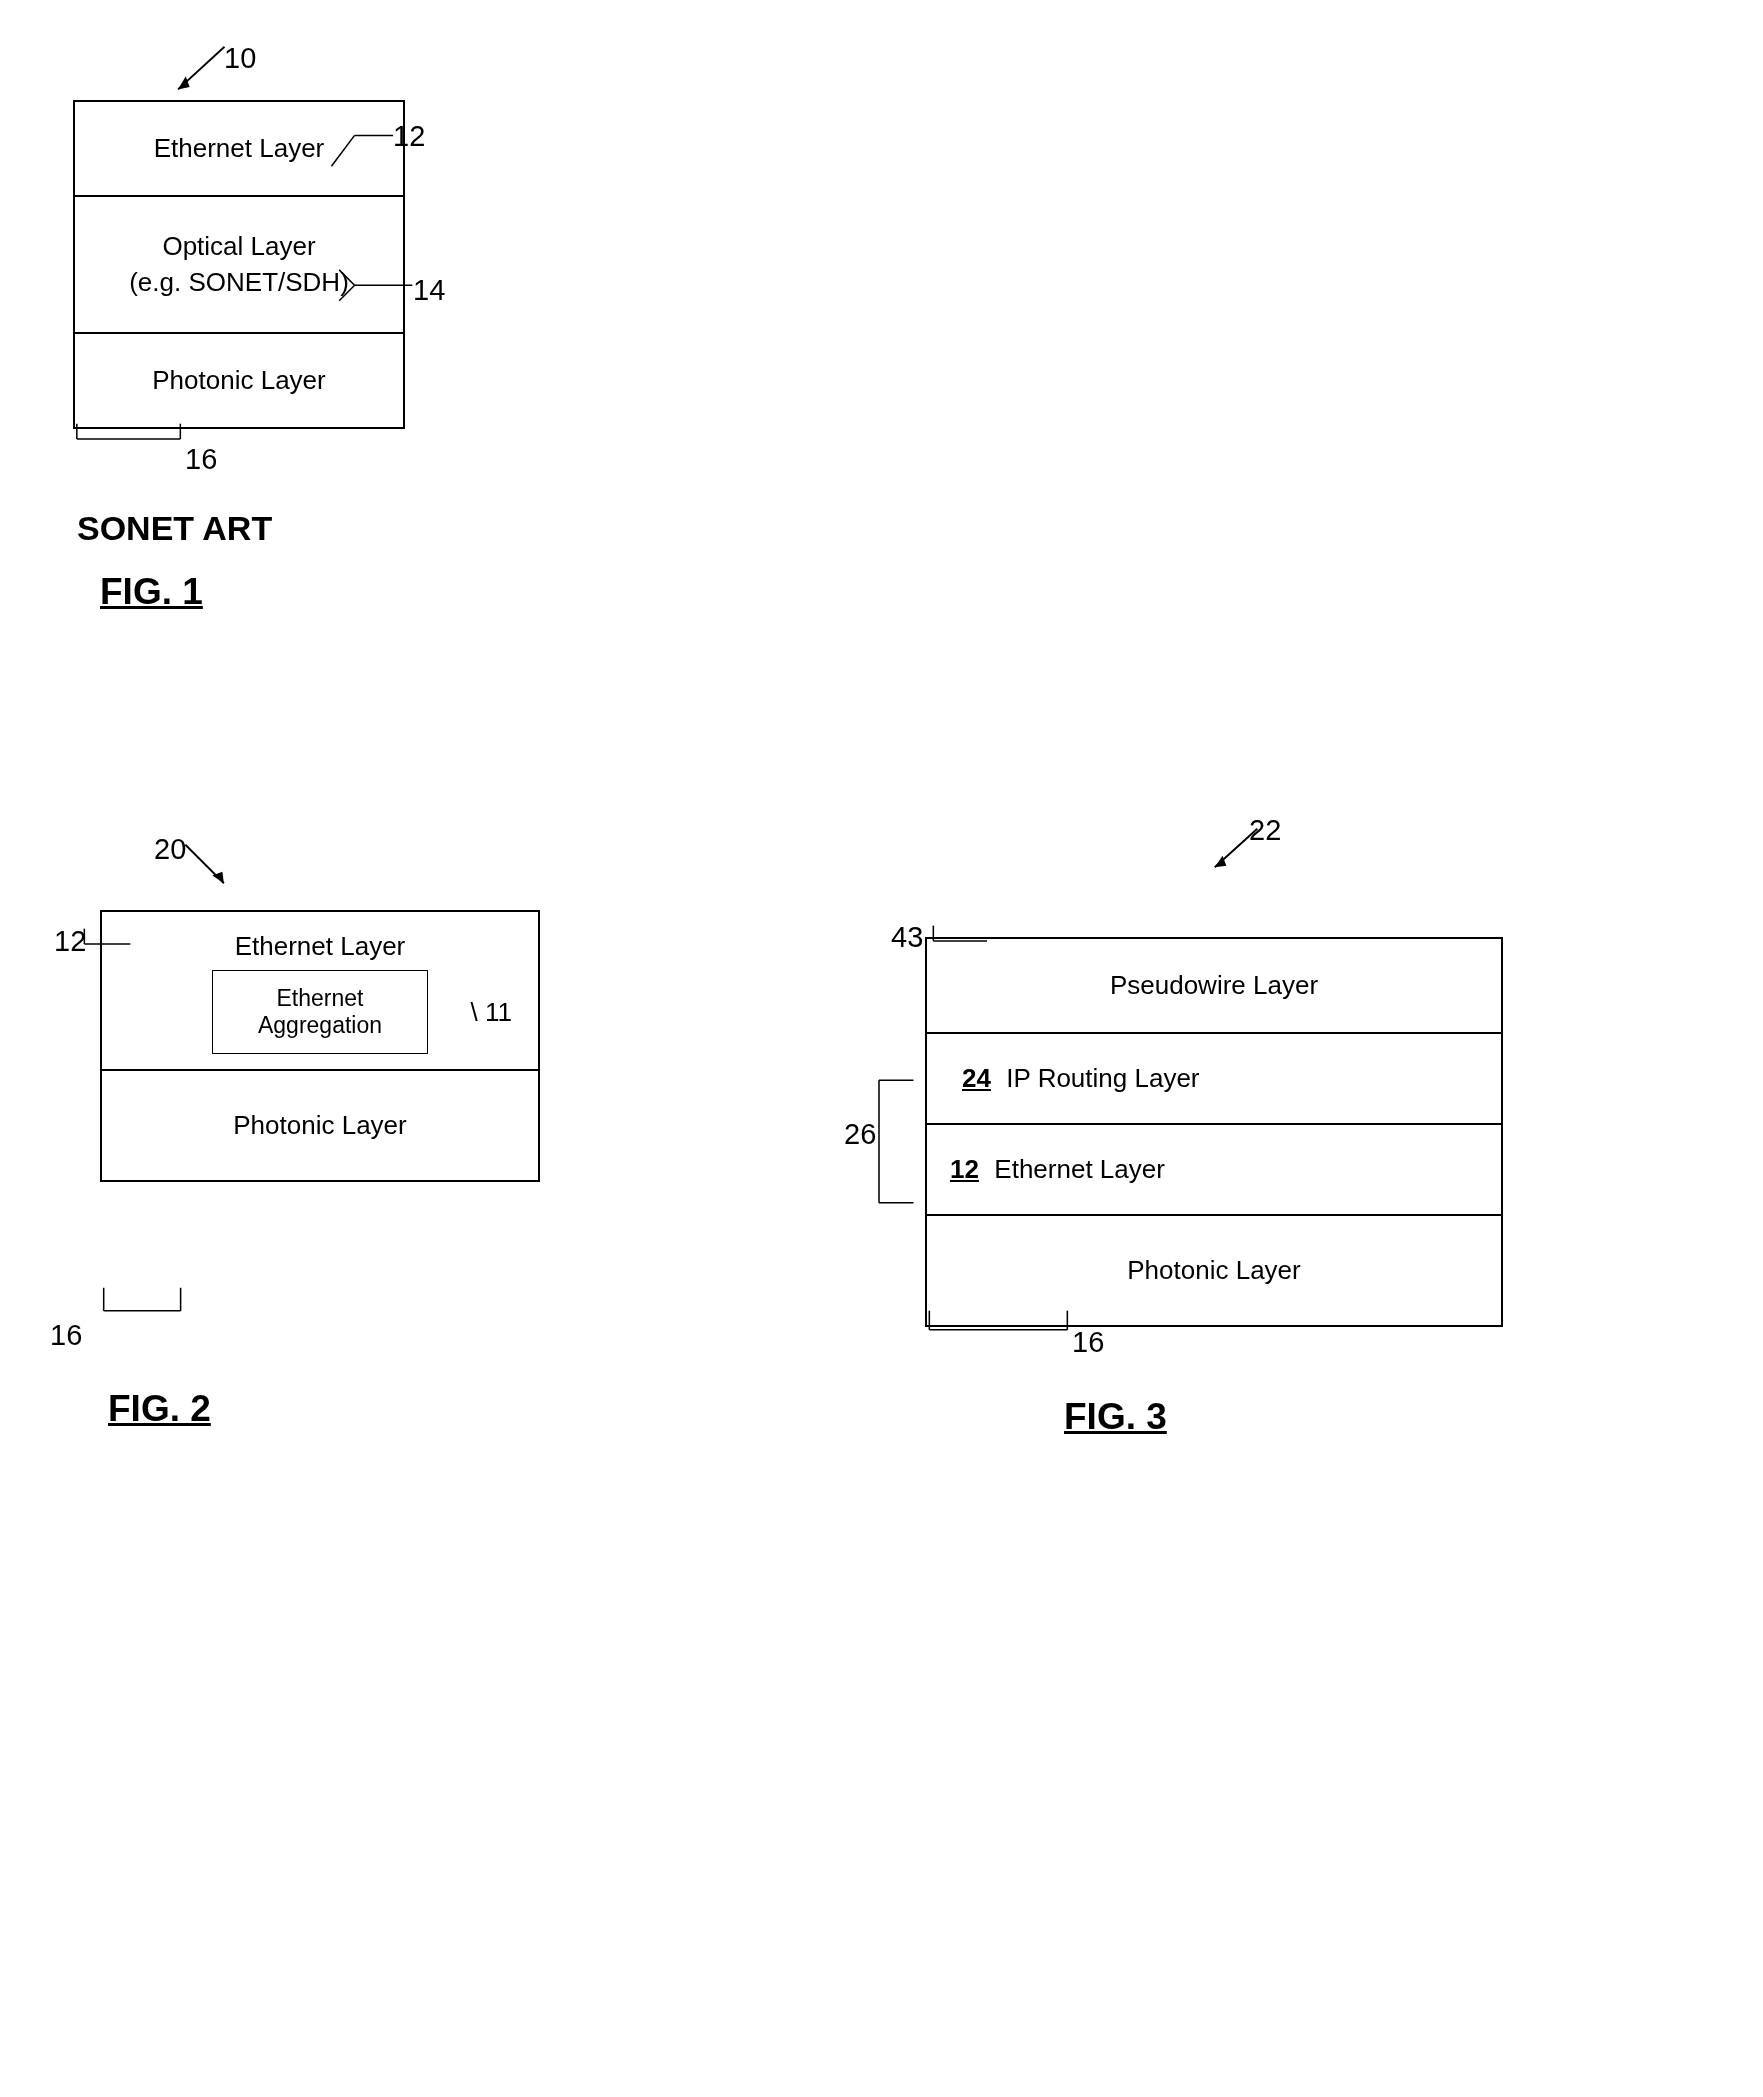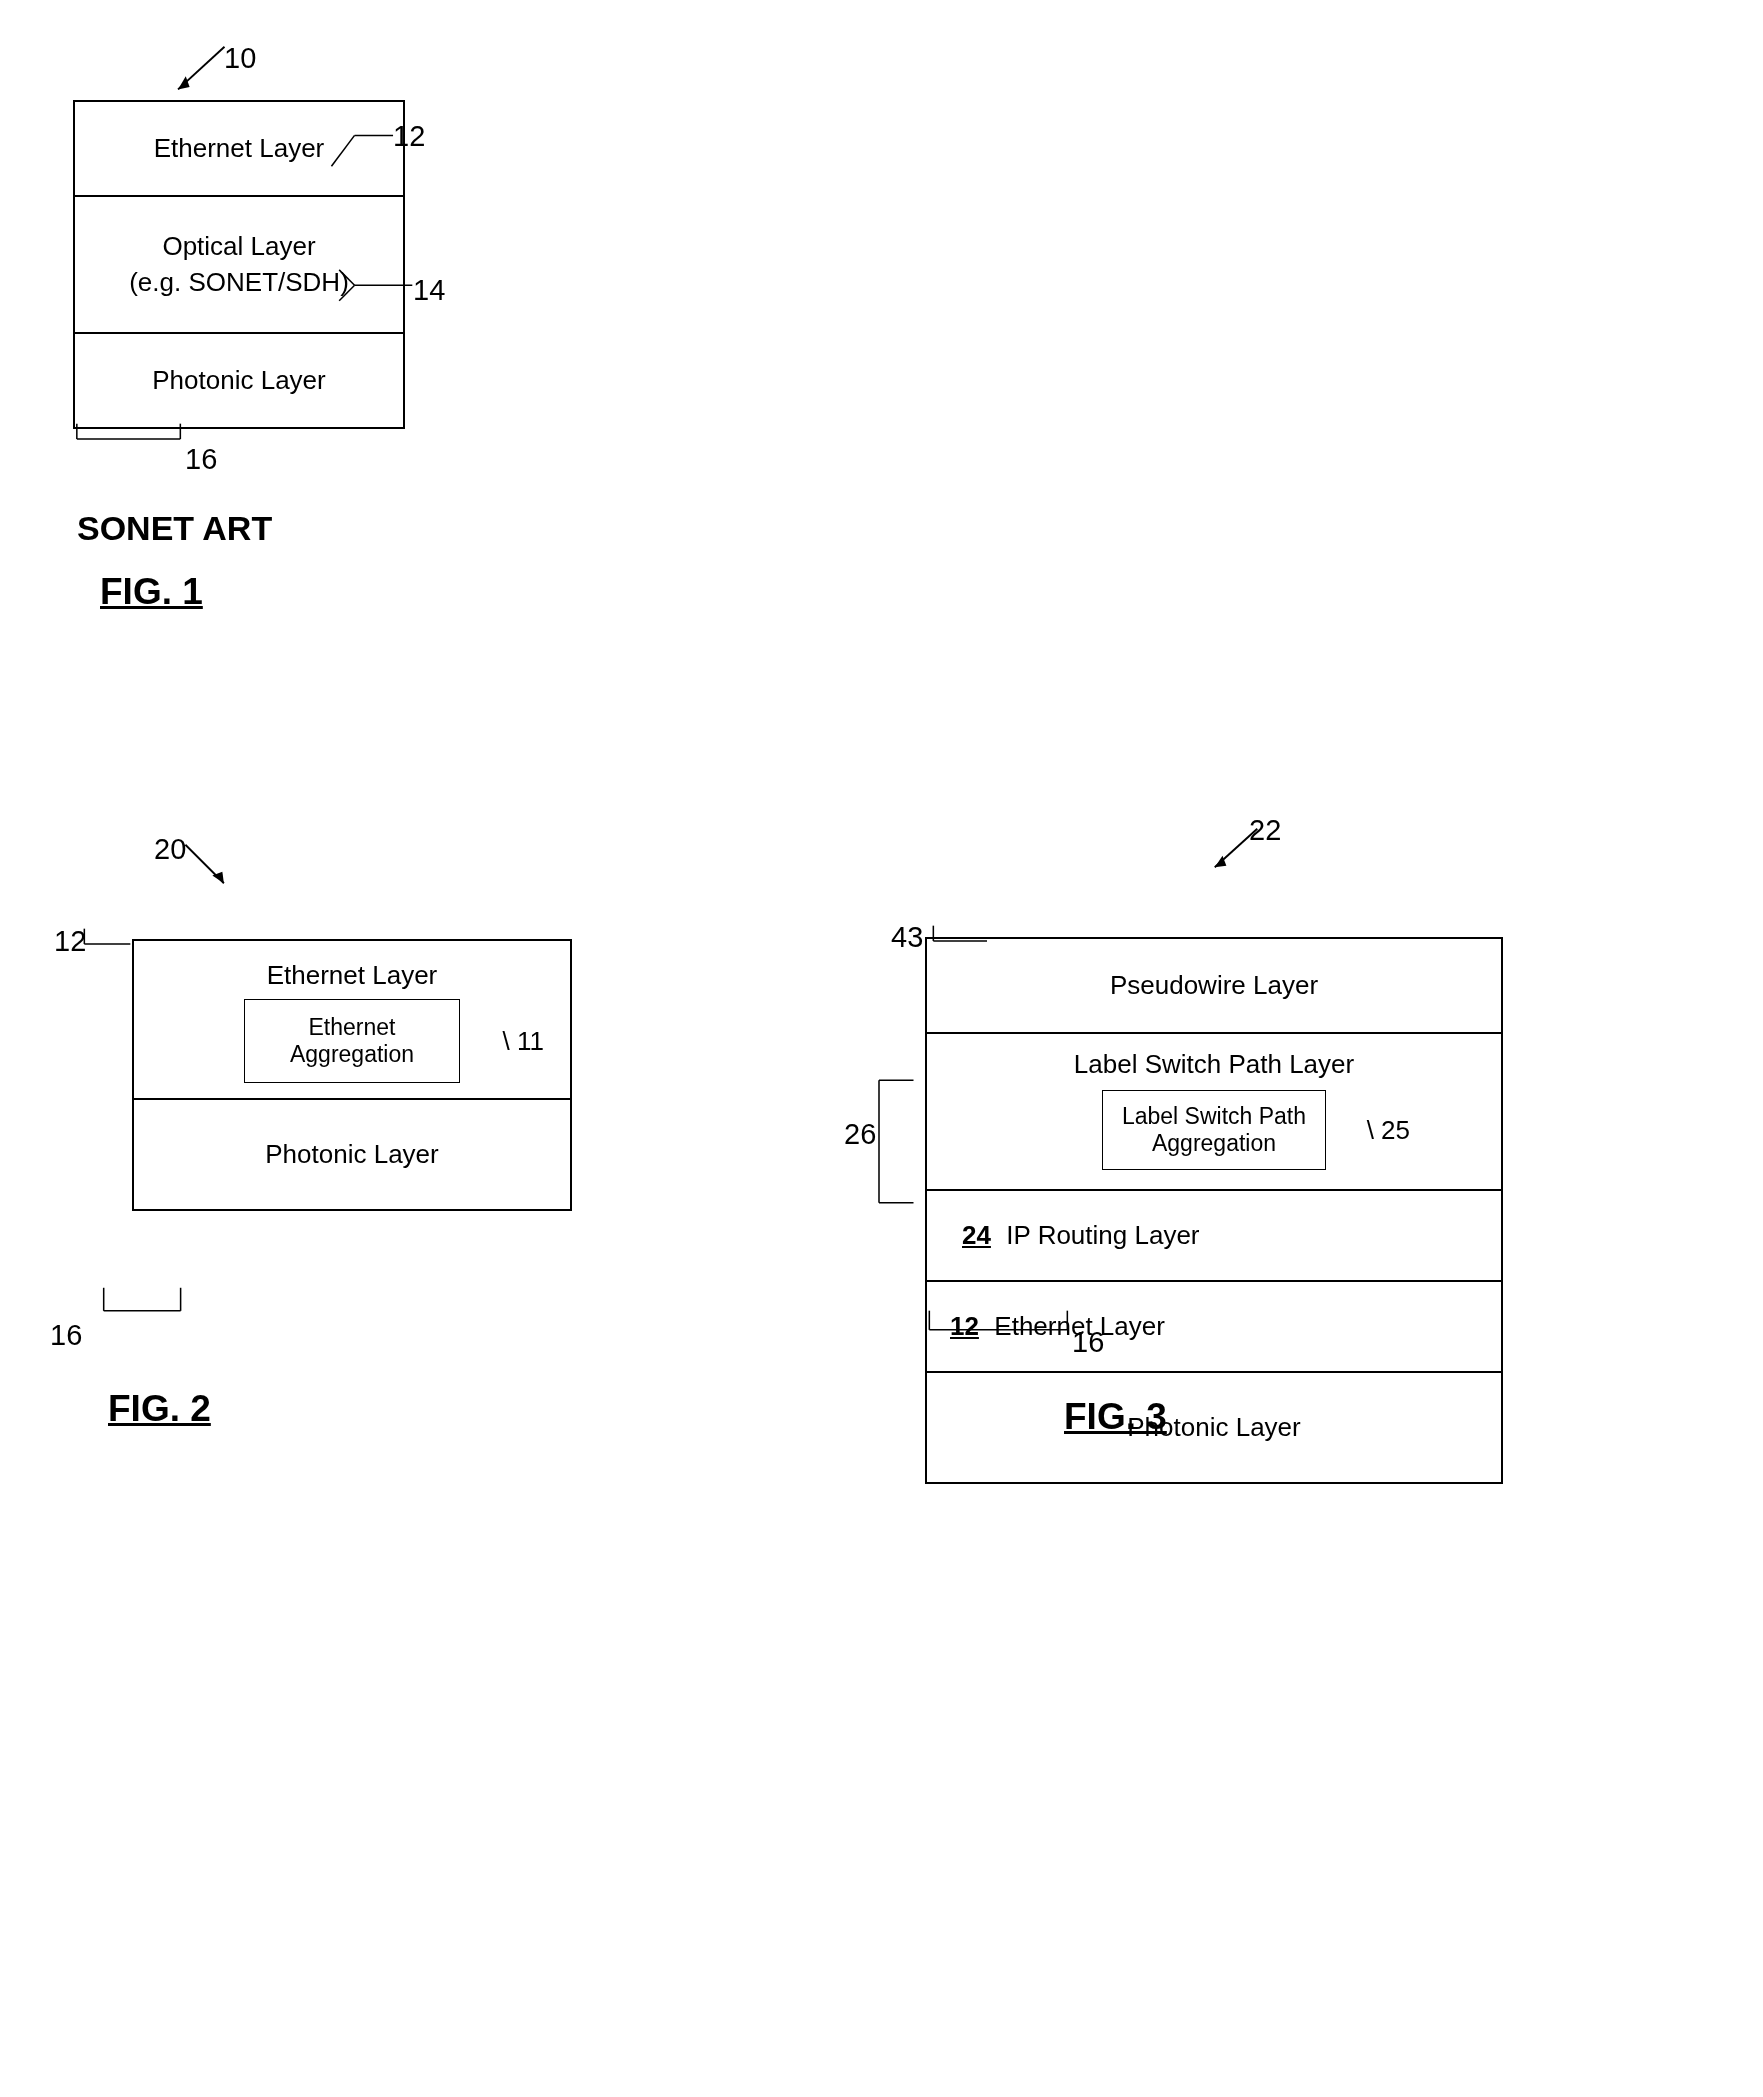--- a/index.html
+++ b/index.html
@@ -106,21 +106,21 @@
 
   <div style="position:absolute; top:925px; left:54px;">
     <span style="font-size:29px;">12</span>
   </div>
 
   <svg style="position:absolute; top:921px; left:69px; width:69px; height:46px;" viewBox="0 0 90 60" width="69" height="46">
     <line x1="80" y1="30" x2="20" y2="30" stroke="black" stroke-width="2"></line>
     <line x1="20" y1="30" x2="20" y2="10" stroke="black" stroke-width="2"></line>
   </svg>
 
-  <div style="position:absolute; top:939px; left:100px; width:440px; border:2.3px solid #000;margin-left:32px;">
+  <div style="position:absolute; top:910px; left:100px; width:440px; border:2.3px solid #000;">
 
     <div style="border-bottom:2.3px solid #000; padding:19px 23px 7.7px 23px; font-size:26px; text-align:center;">
       <span>Ethernet Layer</span>
       
       <div style="border:1.5px solid #000; padding:14px 15.4px; margin:7.7px auto 7.7px auto; font-size:23px; text-align:center; display:inline-block; width:216px; position:relative;">
         <span>Ethernet Aggregation</span>
         
         <span style="position:absolute; right:-85px; top:50%; transform:translateY(-50%); font-size:26px;">\ 11</span>
       </div>
     </div>
@@ -171,28 +171,20 @@
     <line x1="30" y1="10" x2="30" y2="170" stroke="black" stroke-width="2"></line>
     <line x1="30" y1="170" x2="75" y2="170" stroke="black" stroke-width="2"></line>
   </svg>
 
   <div style="position:absolute; top:937px; left:925px; width:578px; border:2.3px solid #000;">
 
     <div style="border-bottom:2.3px solid #000; padding:31px 23px; font-size:26px; text-align:center;">
       <span>Pseudowire Layer</span>
     </div>
 
-    <div style="border-bottom:2.3px solid #000; padding:15.4px 23px 19px 23px; font-size:26px; text-align:center;">
-      <div style="margin-bottom:9.3px;">Label Switch Path Layer</div>
-      <div style="border:1.5px solid #000; padding:12.3px 15.4px; display:inline-block; font-size:23px; position:relative; width:224px; text-align:center;">
-        <span>Label Switch Path<br>Aggregation</span>
-        
-        <span style="position:absolute; right:-85px; top:50%; transform:translateY(-50%); font-size:26px;">\ 25</span>
-      </div>
-    </div>
 
     <div style="border-bottom:2.3px solid #000; padding:29px 35px; font-size:26px; display:flex; align-items:center;">
       <span style="font-size:26px; text-decoration:underline; font-weight:bold; margin-right:15.4px;">24</span>
       <span>IP Routing Layer</span>
     </div>
 
     <div style="border-bottom:2.3px solid #000; padding:29px 23px; font-size:26px; display:flex; align-items:center;">
       <span style="font-size:26px; text-decoration:underline; font-weight:bold; margin-right:15.4px;">12</span>
       <span>Ethernet Layer</span>
     </div>

